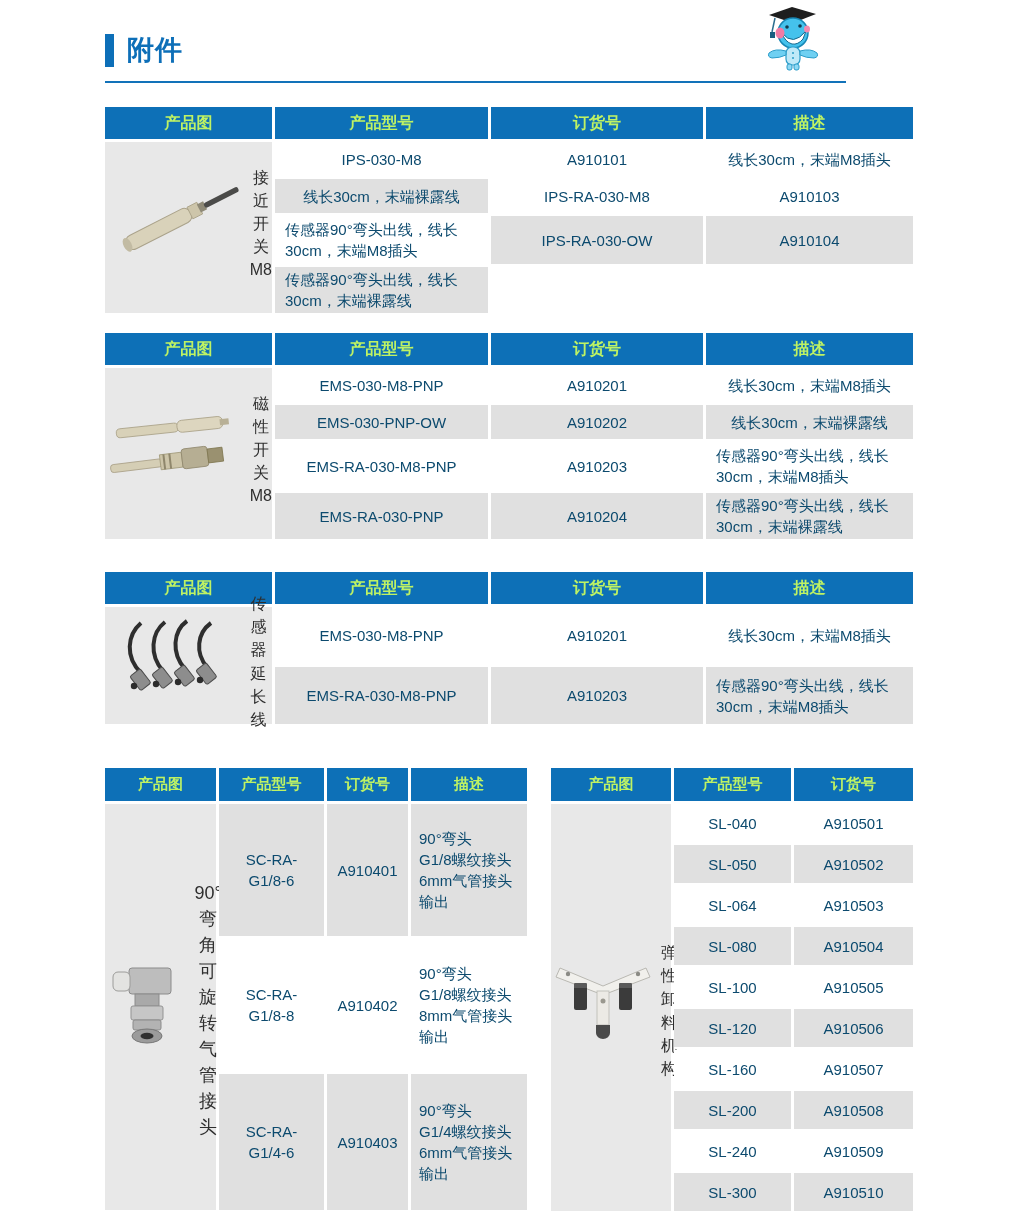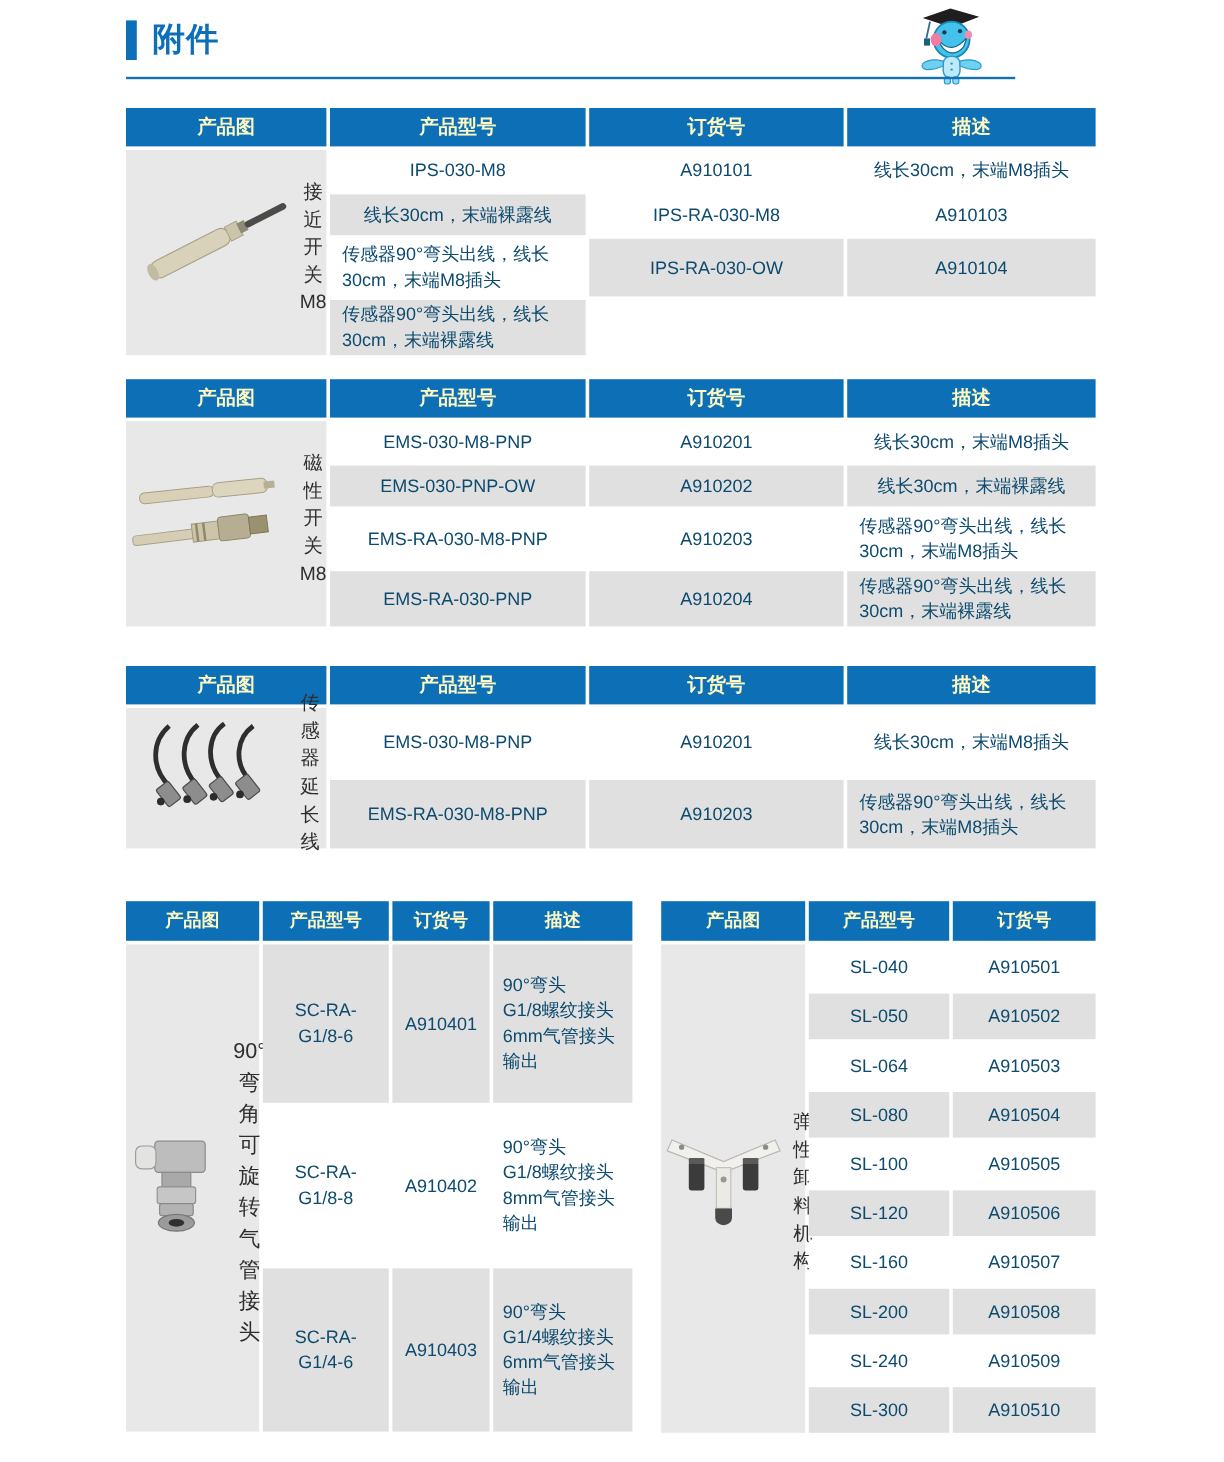--- a/index.html
+++ b/index.html
@@ -1,38 +1,38 @@
 <!DOCTYPE html>
 <html style="--header-blue: #0d70b7; --title-blue: #0d6fb8; --divider-blue: #1272b9; --row-gray: #e0e0e0; --image-cell-gray: #e8e8e8;"><head>
 <meta charset="utf-8">
 <style>
   html,body{margin:0;padding:0;background:#fff;}
   .page{position:relative;width:1020px;height:1218px;background:#fff;overflow:hidden;
         font-family:"Liberation Sans","DejaVu Sans",sans-serif;color:#333;}
-  .content{position:absolute;left:105px;top:0;width:808px;}
+  .content{position:absolute;left:105px;top:17px;width:808px;}
 
   
   .title-row{display:flex;align-items:center;gap:13px;margin-top:14px;height:38px;}
   .accent{width:9px;height:33px;background:var(--title-blue,#0d6fb8);}
   .page-title{font-size:27px;font-weight:bold;color:var(--title-blue,#0d6fb8);margin:0;letter-spacing:1px;}
   .divider{margin-top:12px;width:741px;height:2px;background:var(--divider-blue,#1272b9);}
   .mascot{position:absolute;top:5px;left:752px;width:80px;height:66px;}
 
   
   .tbl{display:grid;gap:3px;}
   .grid-top{grid-template-columns:167px 213px 212px 1fr;grid-template-rows:32px 34px 34px 48px 46px;width:808px;}
   .grid-top.short{grid-template-rows:32px 57px 57px;}
   .grid-b1{grid-template-columns:111px 105px 81px 1fr;grid-template-rows:33px 132px 132px 136px;width:422px;}
   .grid-b2{grid-template-columns:120px 117px 1fr;grid-template-rows:33px repeat(10,38px);width:362px;}
   .t1{margin-top:24px;}
   .t2{margin-top:20px;}
   .t3{margin-top:33px;}
   .bottom{display:flex;gap:24px;margin-top:44px;}
 
-  .hcell{background:var(--header-blue,#0d70b7);color:#fef9c3;font-weight:bold;font-size:16px;
+  .hcell{background:var(--header-blue,#0d70b7);color:#bef264;font-weight:bold;font-size:16px;
          display:flex;align-items:center;justify-content:center;}
   .grid-b1 .hcell,.grid-b2 .hcell{font-size:15px;}
   .cell{display:flex;align-items:center;justify-content:center;text-align:center;
         font-size:15px;color:#0c4a6e;background:#fff;line-height:1.4;}
   .cell.g{background:var(--row-gray,#e0e0e0);}
   .cell.left{justify-content:flex-start;text-align:left;padding:2px 10px;}
   .grid-b1 .cell.left{padding:2px 8px;}
   .pre{white-space:pre-line;}
 
   .imgcell{background:var(--image-cell-gray,#e8e8e8);display:flex;flex-direction:row;

